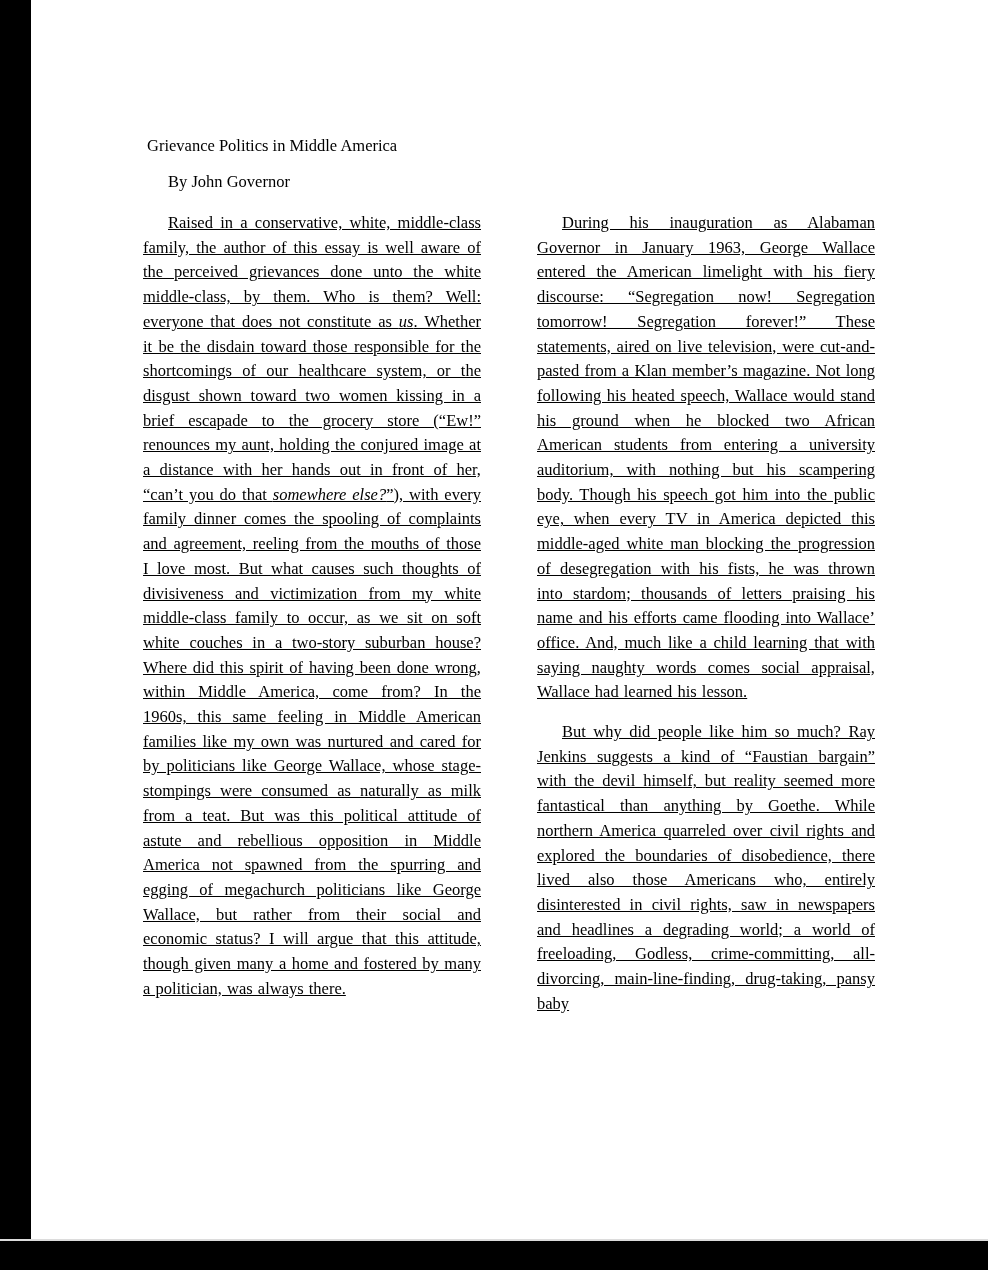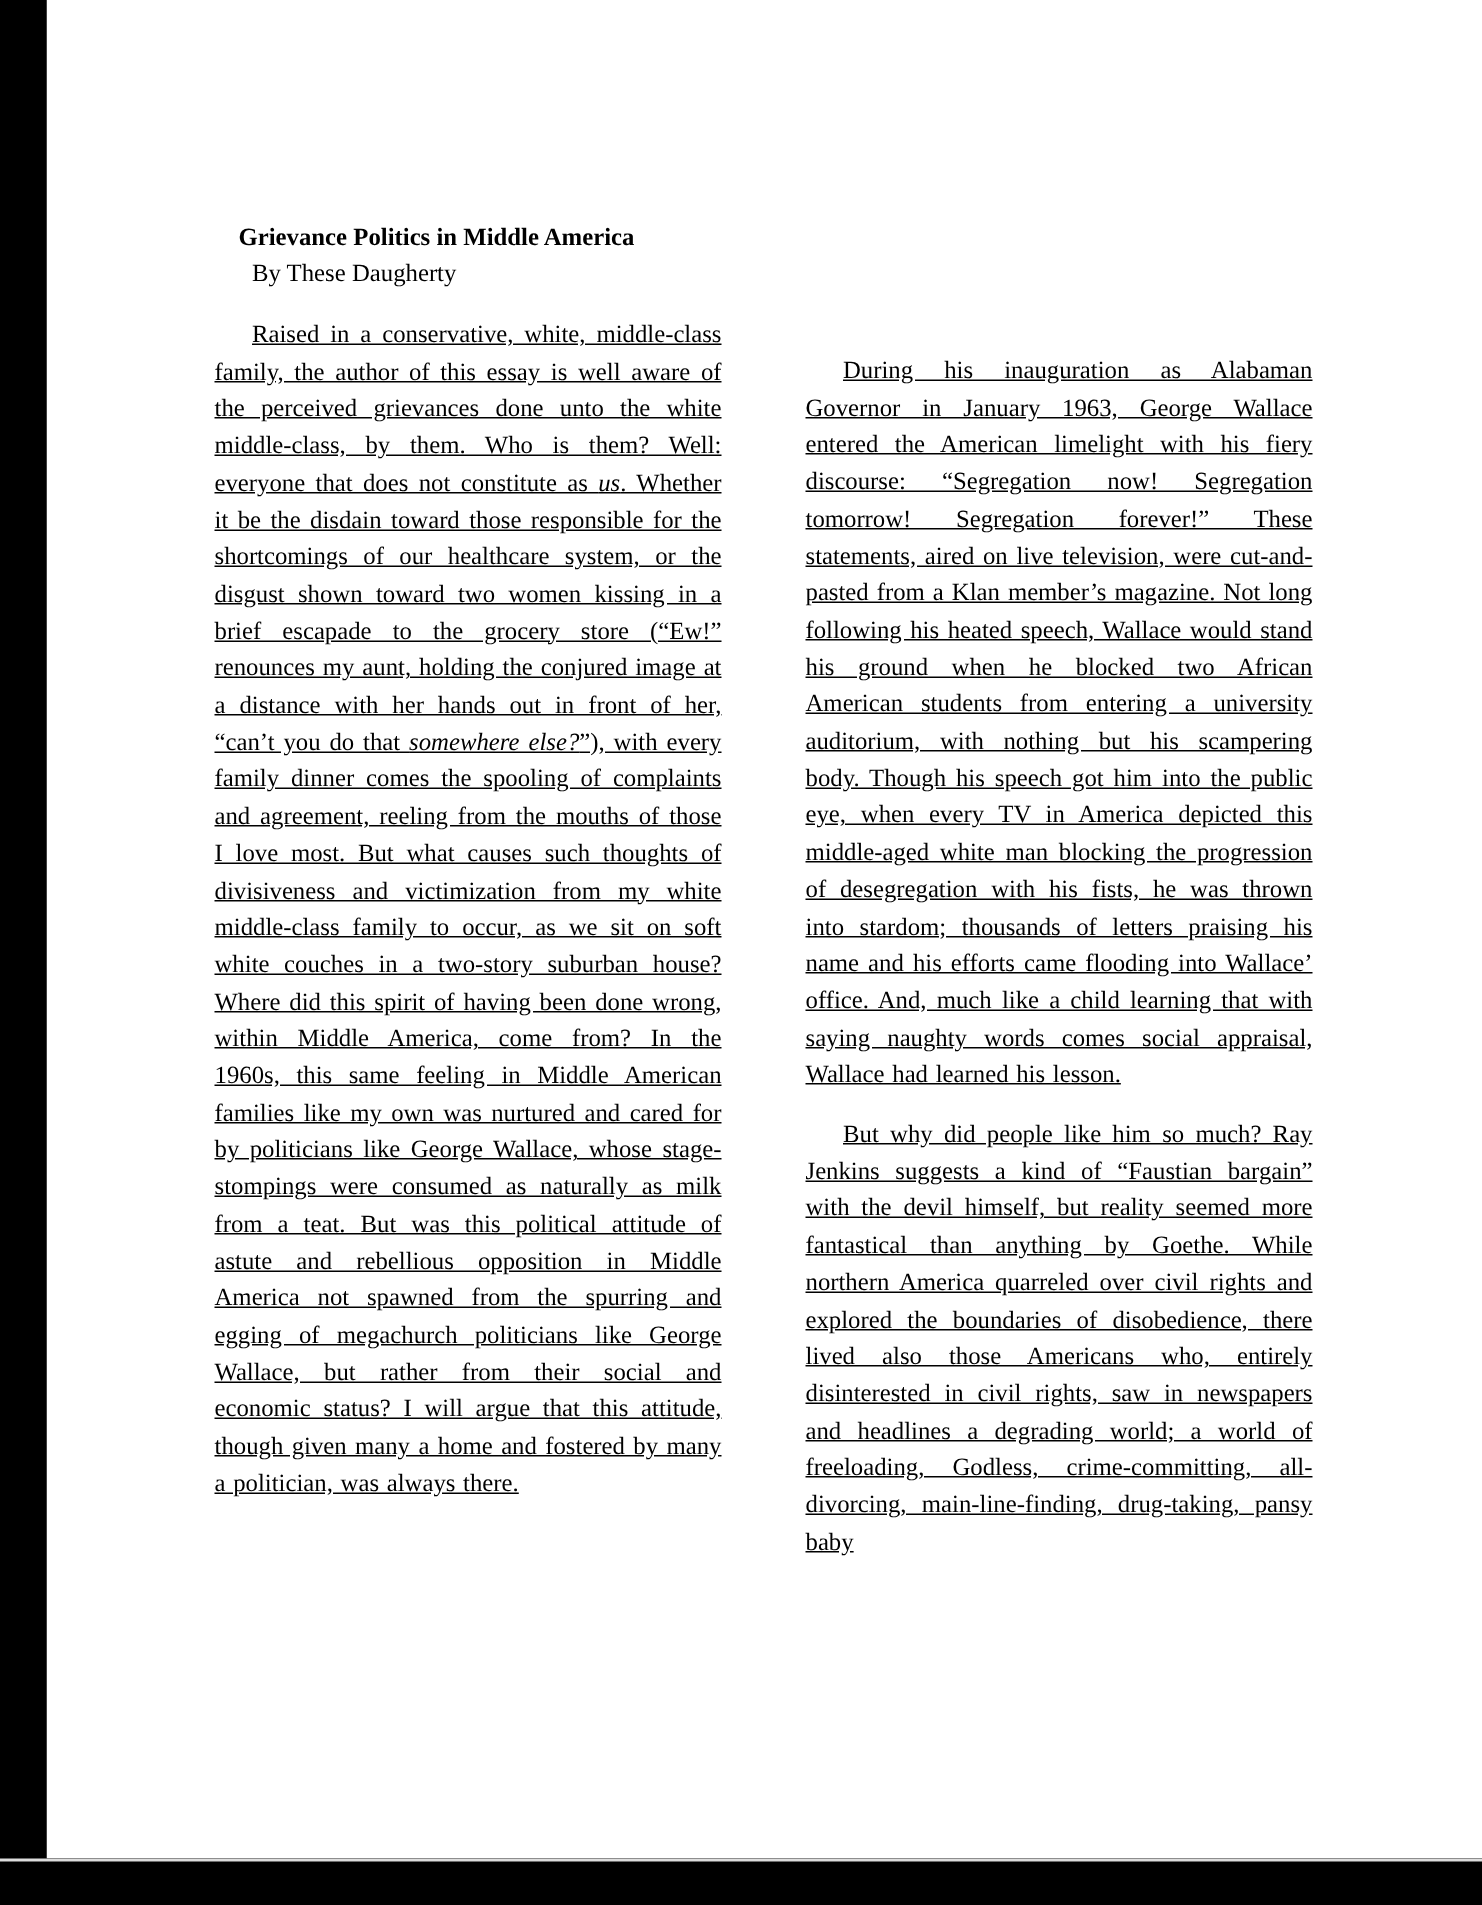--- a/index.html
+++ b/index.html
@@ -38,42 +38,42 @@
     width: 988px;
     height: 31px;
     background: #000000;
     border-top: 2px solid #dcdcdc;
     box-sizing: border-box;
   }
   .essay-title {
     position: absolute;
     left: 143px;
     top: 130px;
-    margin: 16px;
+    margin: 4px;
     font-size: 16.5px;
-    font-weight: bold;
+    font-weight: normal;
     line-height: 24px;
     white-space: nowrap;
   }
   .essay-byline {
     position: absolute;
     left: 168px;
     top: 170px;
     margin: 0;
     font-size: 16.5px;
     line-height: 24px;
     white-space: nowrap;
   }
   .col {
     position: absolute;
     top: 211px;
     width: 338px;
   }
   .col-left  { left: 143px; }
-  .col-right { left: 537px; margin-top: 24px; }
+  .col-right { left: 537px; }
   .body-para {
     margin: 0 0 15px 0;
     font-size: 16.5px;
     line-height: 24.7px;
     text-align: justify;
     text-indent: 25px;
     word-spacing: 1px;
     text-decoration: underline;
   }
   .body-para .seg-italic {
@@ -82,21 +82,21 @@
 </style>
 </head>
 <body>
 
 <div class="page-surface"></div>
 <div class="frame-left"></div>
 <div class="frame-bottom"></div>
 
 <h1 class="essay-title">Grievance Politics in Middle America</h1>
 
-<p class="essay-byline">By These Daugherty</p>
+<p class="essay-byline">By John Governor</p>
 
 <div class="col col-left">
   <p class="body-para"><span>Raised in a conservative, white, middle-class family, the author of this essay is well aware of the perceived grievances done unto the white middle-class, by them. Who is them? Well: everyone that does not constitute as </span><span class="seg-italic">us</span><span>. Whether it be the disdain toward those responsible for the shortcomings of our healthcare system, or the disgust shown toward two women kissing in a brief escapade to the grocery store (“Ew!” renounces my aunt, holding the conjured image at a distance with her hands out in front of her, “can’t you do that </span><span class="seg-italic">somewhere else?</span><span>”), with every family dinner comes the spooling of complaints and agreement, reeling from the mouths of those I love most. But what causes such thoughts of divisiveness and victimization from my white middle-class family to occur, as we sit on soft white couches in a two-story suburban house? Where did this spirit of having been done wrong, within Middle America, come from? In the 1960s, this same feeling in Middle American families like my own was nurtured and cared for by politicians like George Wallace, whose stage-stompings were consumed as naturally as milk from a teat. But was this political attitude of astute and rebellious opposition in Middle America not spawned from the spurring and egging of megachurch politicians like George Wallace, but rather from their social and economic status? I will argue that this attitude, though given many a home and fostered by many a politician, was always there.</span></p>
 </div>
 
 <div class="col col-right">
   <p class="body-para"><span>During his inauguration as Alabaman Governor in January 1963, George Wallace entered the American limelight with his fiery discourse: “Segregation now! Segregation tomorrow! Segregation forever!” These statements, aired on live television, were cut-and-pasted from a Klan member’s magazine. Not long following his heated speech, Wallace would stand his ground when he blocked two African American students from entering a university auditorium, with nothing but his scampering body. Though his speech got him into the public eye, when every TV in America depicted this middle-aged white man blocking the progression of desegregation with his fists, he was thrown into stardom; thousands of letters praising his name and his efforts came flooding into Wallace’ office. And, much like a child learning that with saying naughty words comes social appraisal, Wallace had learned his lesson.</span></p>
   <p class="body-para"><span>But why did people like him so much? Ray Jenkins suggests a kind of “Faustian bargain” with the devil himself, but reality seemed more fantastical than anything by Goethe. While northern America quarreled over civil rights and explored the boundaries of disobedience, there lived also those Americans who, entirely disinterested in civil rights, saw in newspapers and headlines a degrading world; a world of freeloading, Godless, crime-committing, all-divorcing, main-line-finding, drug-taking, pansy baby</span></p>
 </div>
 

